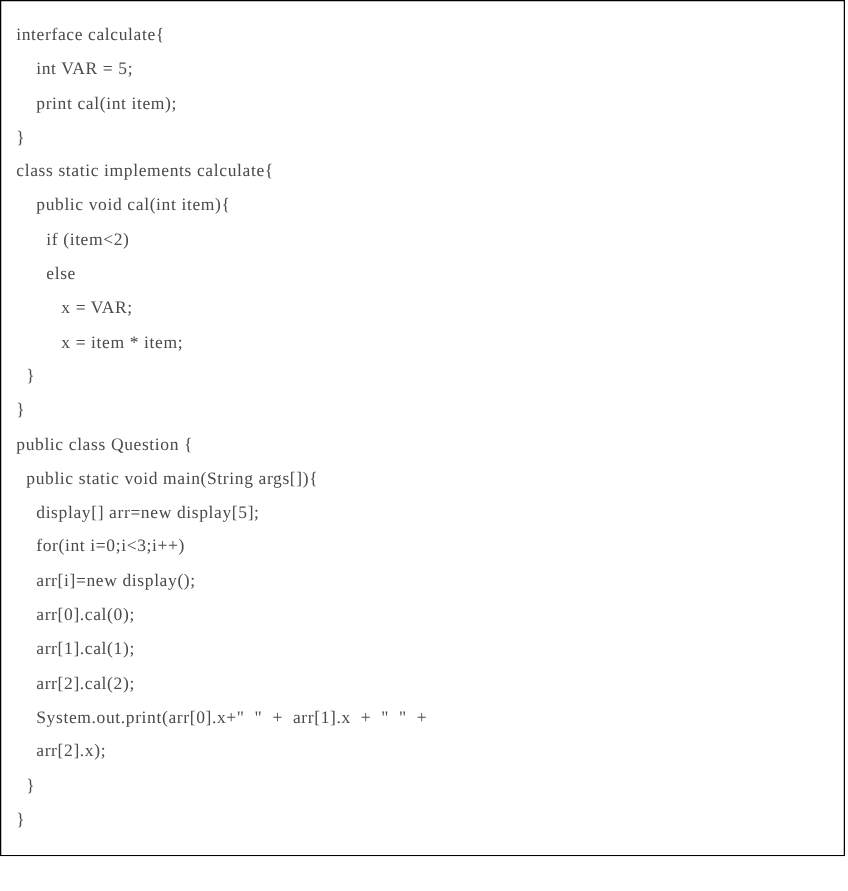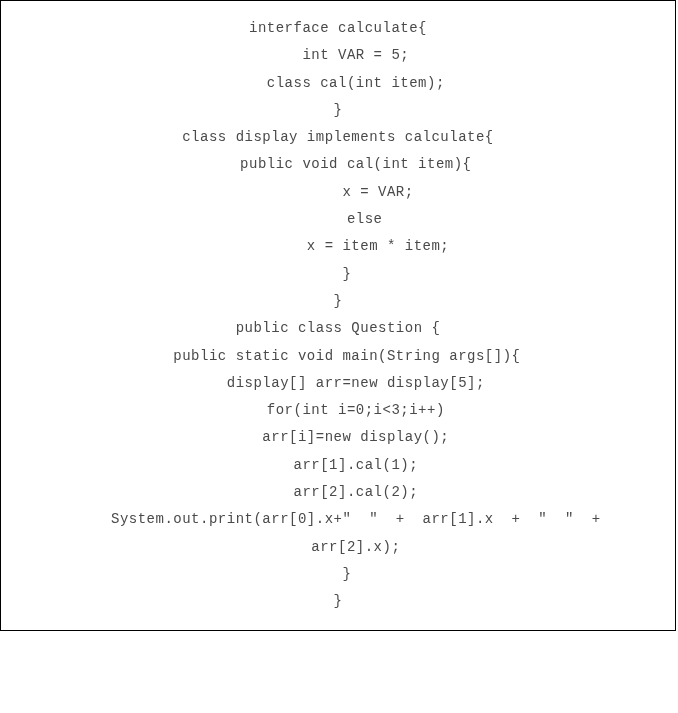--- a/index.html
+++ b/index.html
@@ -9,48 +9,49 @@
       font-family: "Courier New", Courier, monospace;
     }
     .code-box {
       border: 1px solid #000000;
       width: 676px;
       box-sizing: border-box;
       padding: 14px 12px 14px 12px;
       background: #ffffff;
     }
     .code-line {
-      font-family: Liberation Mono, monospace;
+      font-family: Liberation Serif, serif;
       font-size: 14px;
       color: #4a4a4a;
       white-space: pre;
       line-height: 1.95;
       letter-spacing: 0.5px;
-      text-align: center;
     }
   </style>
 </head>
 <body>
 
 <div class="code-box">
   <div class="code-line">interface calculate{</div>
   <div class="code-line">    int VAR = 5;</div>
-  <div class="code-line">    class cal(int item);</div>
+  <div class="code-line">    print cal(int item);</div>
   <div class="code-line">}</div>
-  <div class="code-line">class display implements calculate{</div>
+  <div class="code-line">class static implements calculate{</div>
   <div class="code-line">    public void cal(int item){</div>
+  <div class="code-line">      if (item&lt;2)</div>
+  <div class="code-line">      else</div>
   <div class="code-line">         x = VAR;</div>
-  <div class="code-line">      else</div>
   <div class="code-line">         x = item * item;</div>
   <div class="code-line">  }</div>
   <div class="code-line">}</div>
   <div class="code-line">public class Question {</div>
   <div class="code-line">  public static void main(String args[]){</div>
   <div class="code-line">    display[] arr=new display[5];</div>
   <div class="code-line">    for(int i=0;i&lt;3;i++)</div>
   <div class="code-line">    arr[i]=new display();</div>
+  <div class="code-line">    arr[0].cal(0);</div>
   <div class="code-line">    arr[1].cal(1);</div>
   <div class="code-line">    arr[2].cal(2);</div>
   <div class="code-line">    System.out.print(arr[0].x+"  "  +  arr[1].x  +  "  "  +</div>
   <div class="code-line">    arr[2].x);</div>
   <div class="code-line">  }</div>
   <div class="code-line">}</div>
 </div>
 
 </body></html>

